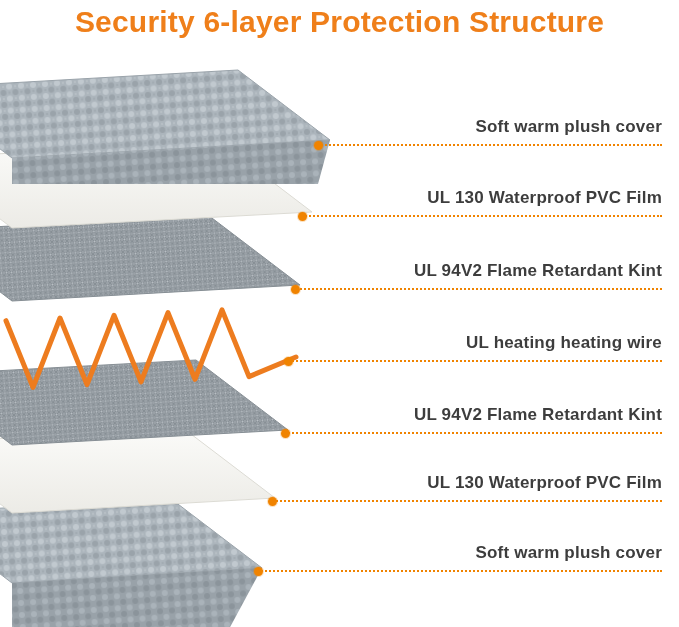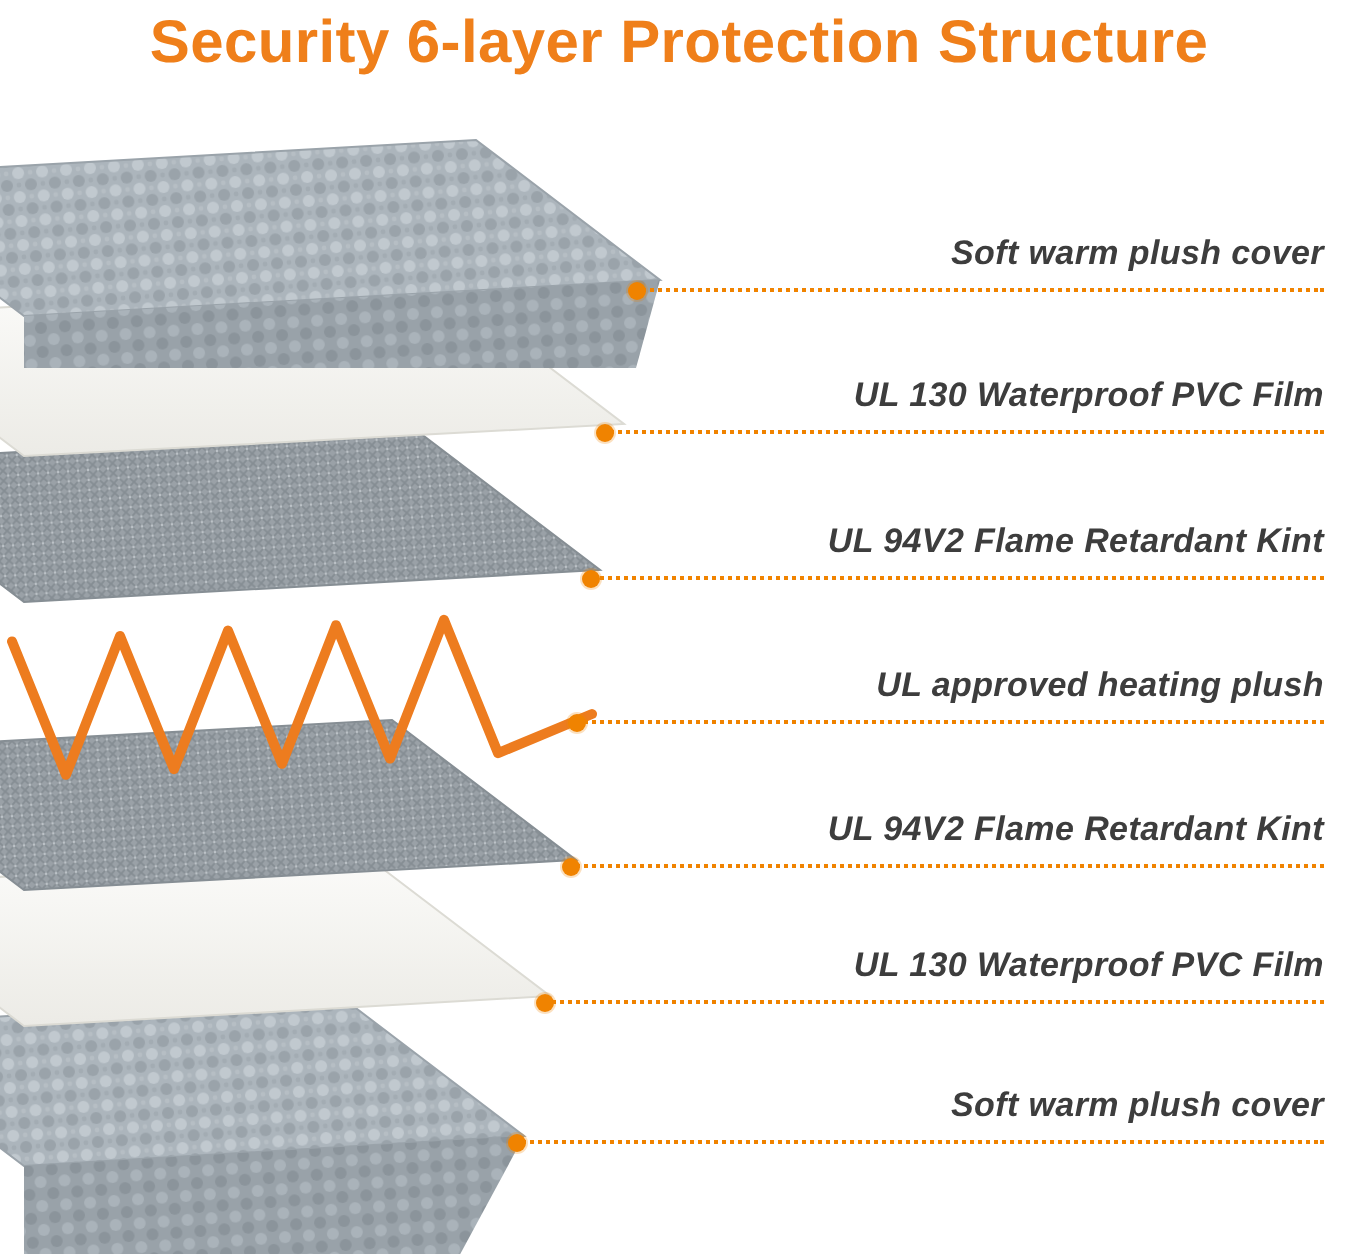--- a/index.html
+++ b/index.html
@@ -31,21 +31,20 @@
     justify-content:flex-end;
     border-bottom:2px dotted var(--accent,#F08300);
   }
   .label-text{
     font-size:17px;
     font-weight:bold;
     color:var(--label-color,#3D3D3D);
     padding-bottom:7px;
     letter-spacing:0.2px;
     white-space:nowrap;
-    font-style:italic;
   }
   .dot{
     position:absolute;
     left:-4px;bottom:-6px;
     width:9px;height:9px;
     border-radius:50%;
     background:var(--accent,#F08300);
     box-shadow:0 0 0 1px rgba(240,131,0,0.25);
   }
   .wire{
@@ -115,21 +114,21 @@
     <span class="label-text">UL 130 Waterproof PVC Film</span>
   </div>
 
   <div class="label-row" style="top:256px;left:295px;width:367px;">
     <span class="dot"></span>
     <span class="label-text">UL 94V2 Flame Retardant Kint</span>
   </div>
 
   <div class="label-row" style="top:328px;left:288px;width:374px;">
     <span class="dot"></span>
-    <span class="label-text">UL approved heating plush</span>
+    <span class="label-text">UL heating heating wire</span>
   </div>
 
   <div class="label-row" style="top:400px;left:285px;width:377px;">
     <span class="dot"></span>
     <span class="label-text">UL 94V2 Flame Retardant Kint</span>
   </div>
 
   <div class="label-row" style="top:468px;left:272px;width:390px;">
     <span class="dot"></span>
     <span class="label-text">UL 130 Waterproof PVC Film</span>

